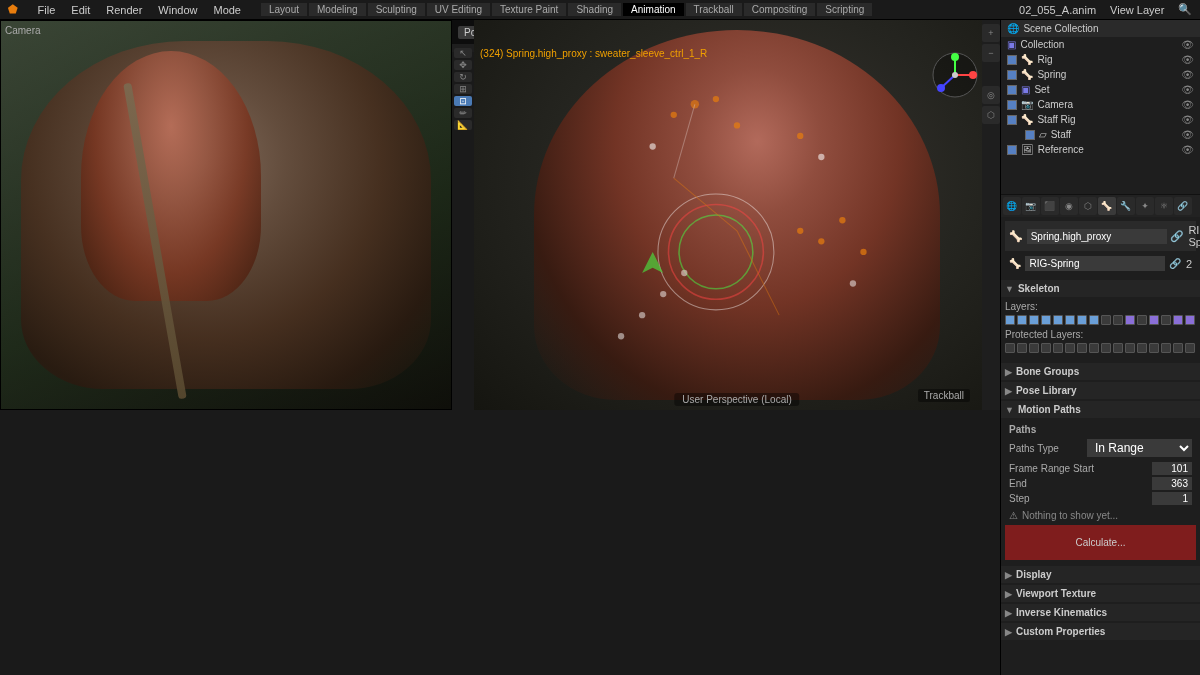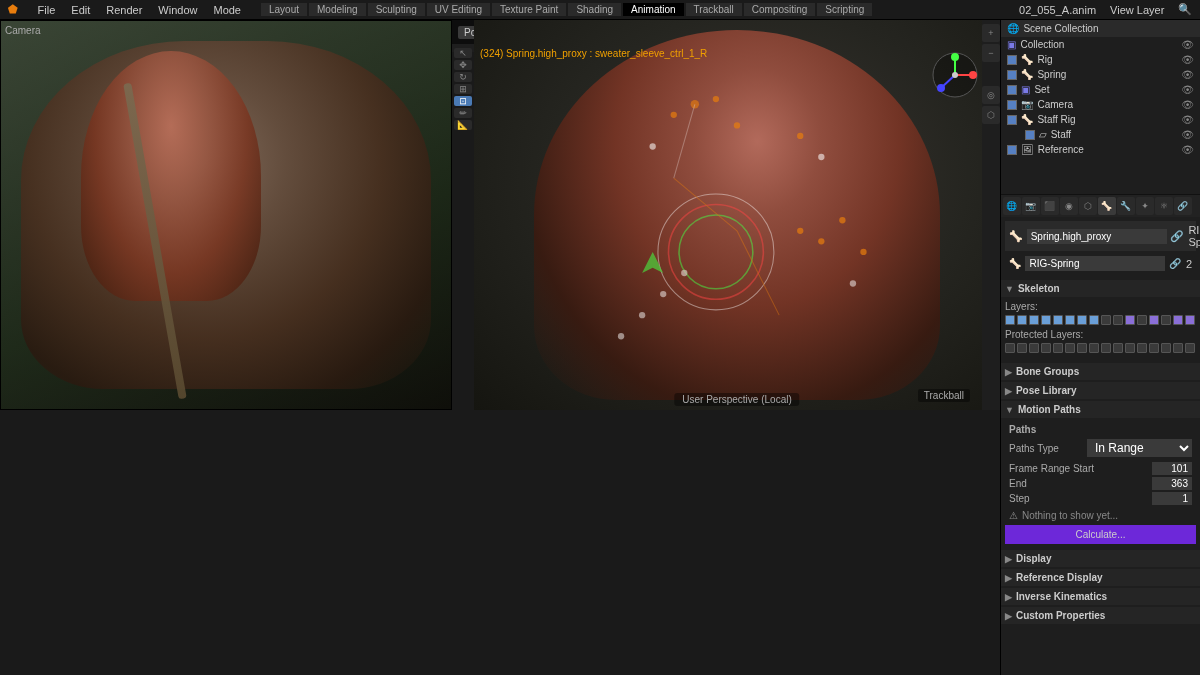--- a/index.html
+++ b/index.html
@@ -264,25 +264,25 @@
     .prop-label { color: #aaa; }
     .prop-select {
       background: #3a3a3a;
       color: #fff;
       border: none;
       font-size: 12px;
       padding: 1px 4px;
       min-width: 80px;
     }
     .calc-btn {
-      background: #6d28d9;
+      background: #7f1d1d;
       color: #ccc;
       border: none;
       font-size: 10px;
-      padding: 4px 8px;
+      padding: 12px 8px;
       cursor: pointer;
       width: 100%;
       text-align: center;
     }
     .nothing-label {
       color: #888;
       font-size: 10px;
       padding: 4px;
       display: flex;
       align-items: center;
@@ -633,21 +633,21 @@
       <button class="calc-btn">Calculate...</button>
     </div>
 
     <div class="section-header">
       <span class="section-arrow">▶</span>
       <span>Display</span>
     </div>
 
     <div class="section-header">
       <span class="section-arrow">▶</span>
-      <span>Reference Display</span>
+      <span>Viewport Texture</span>
     </div>
 
     <div class="section-header">
       <span class="section-arrow">▶</span>
       <span>Inverse Kinematics</span>
     </div>
 
     <div class="section-header">
       <span class="section-arrow">▶</span>
       <span>Custom Properties</span>

